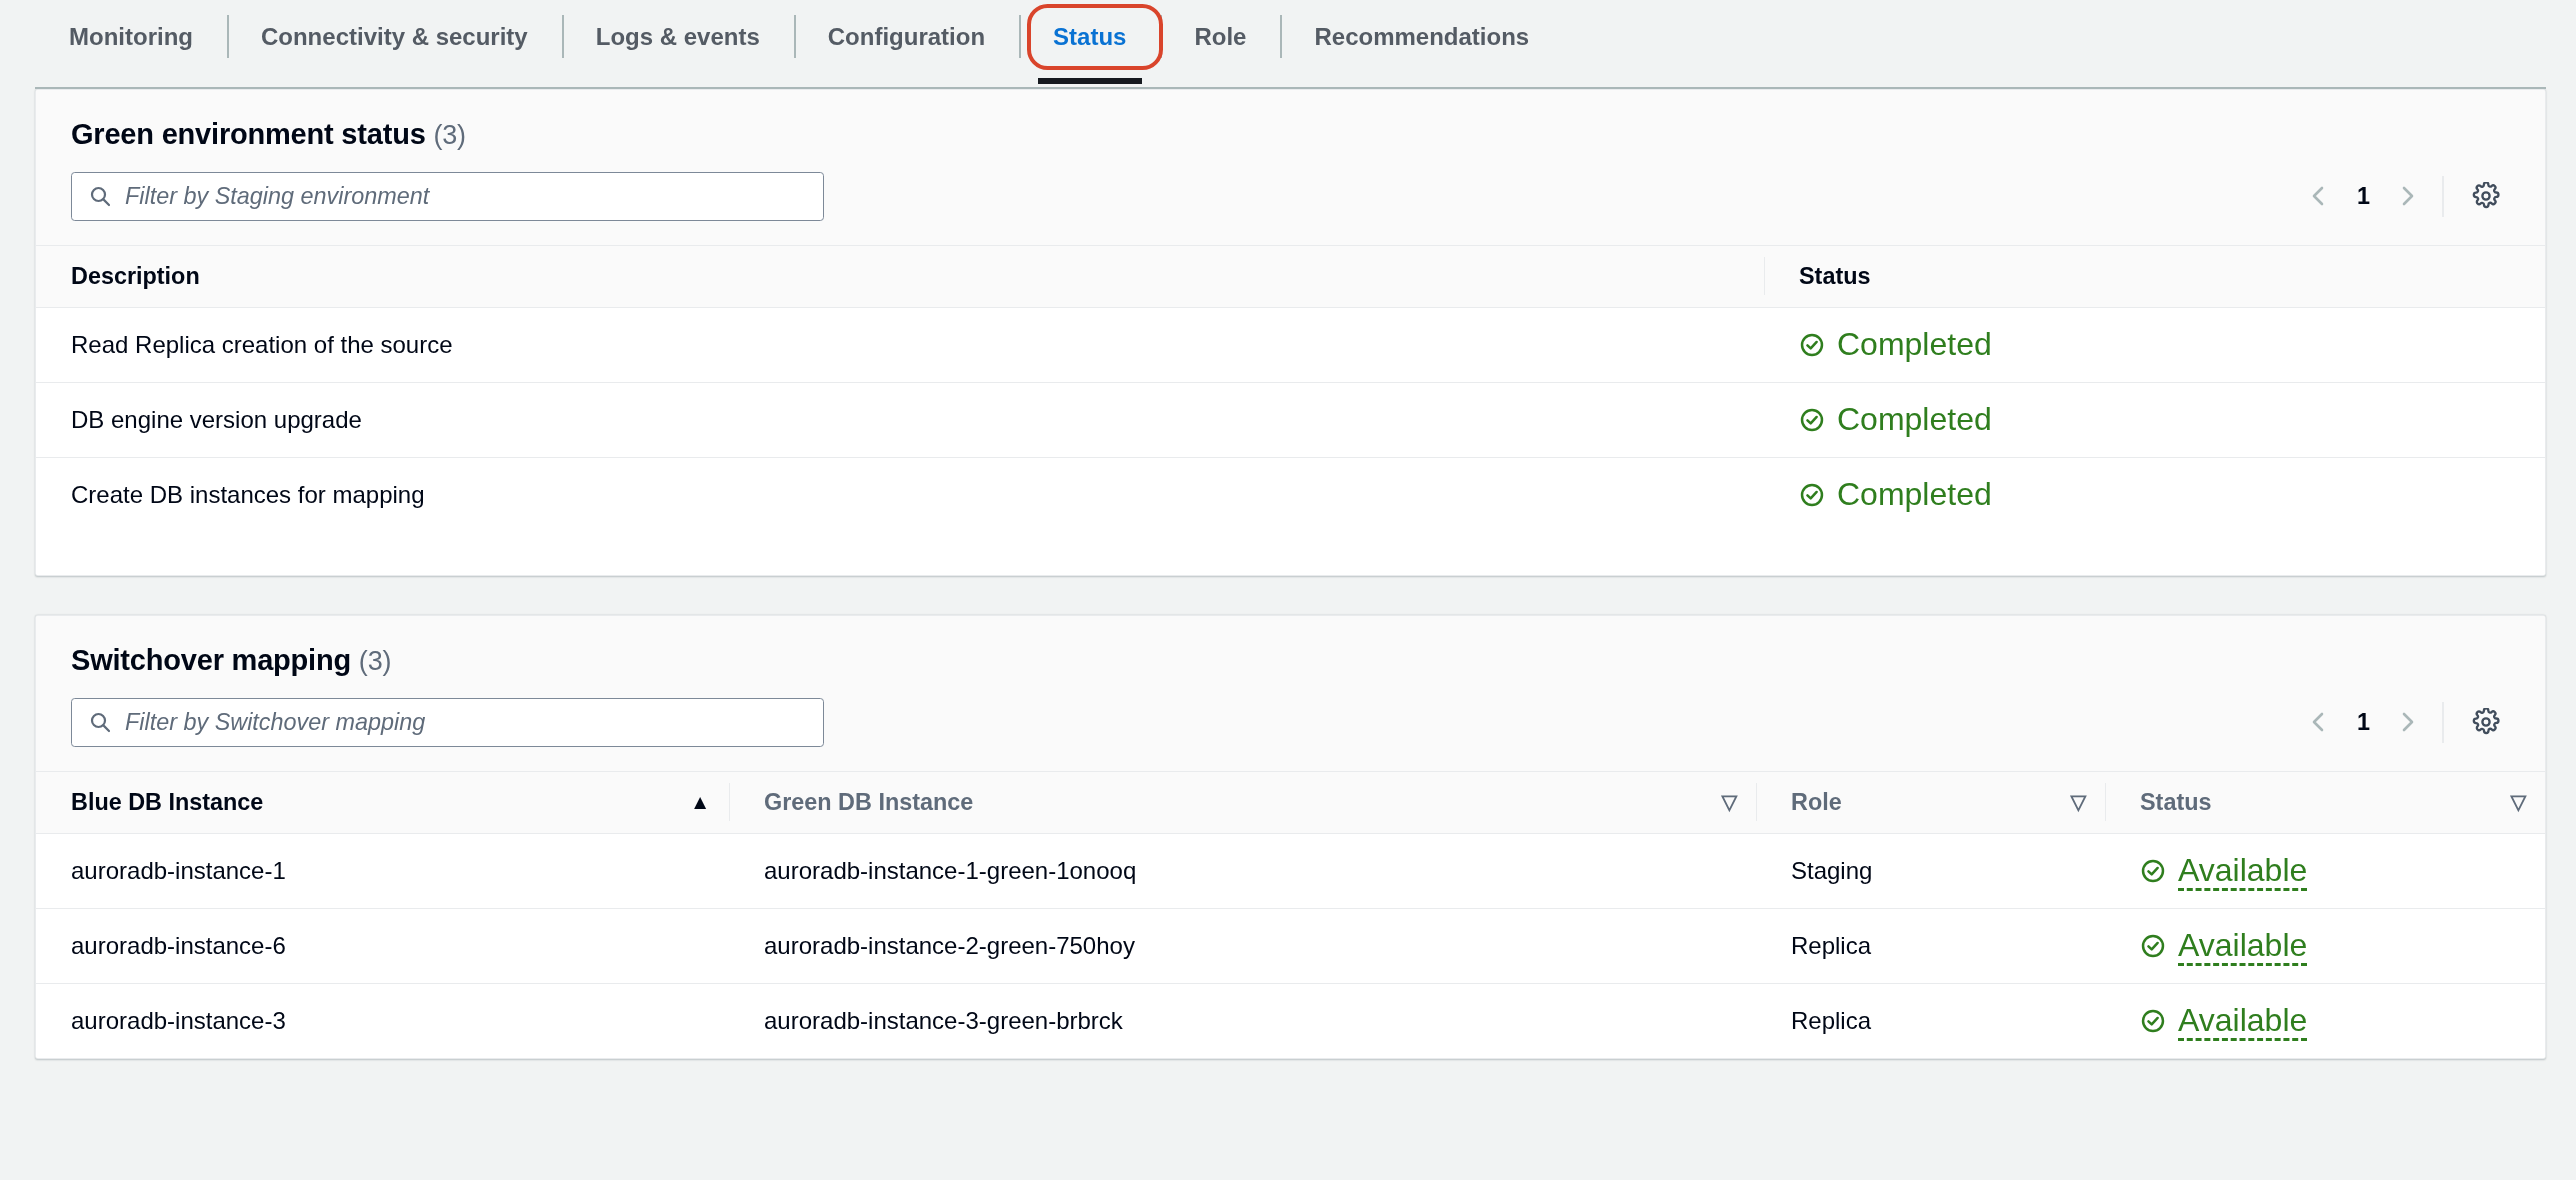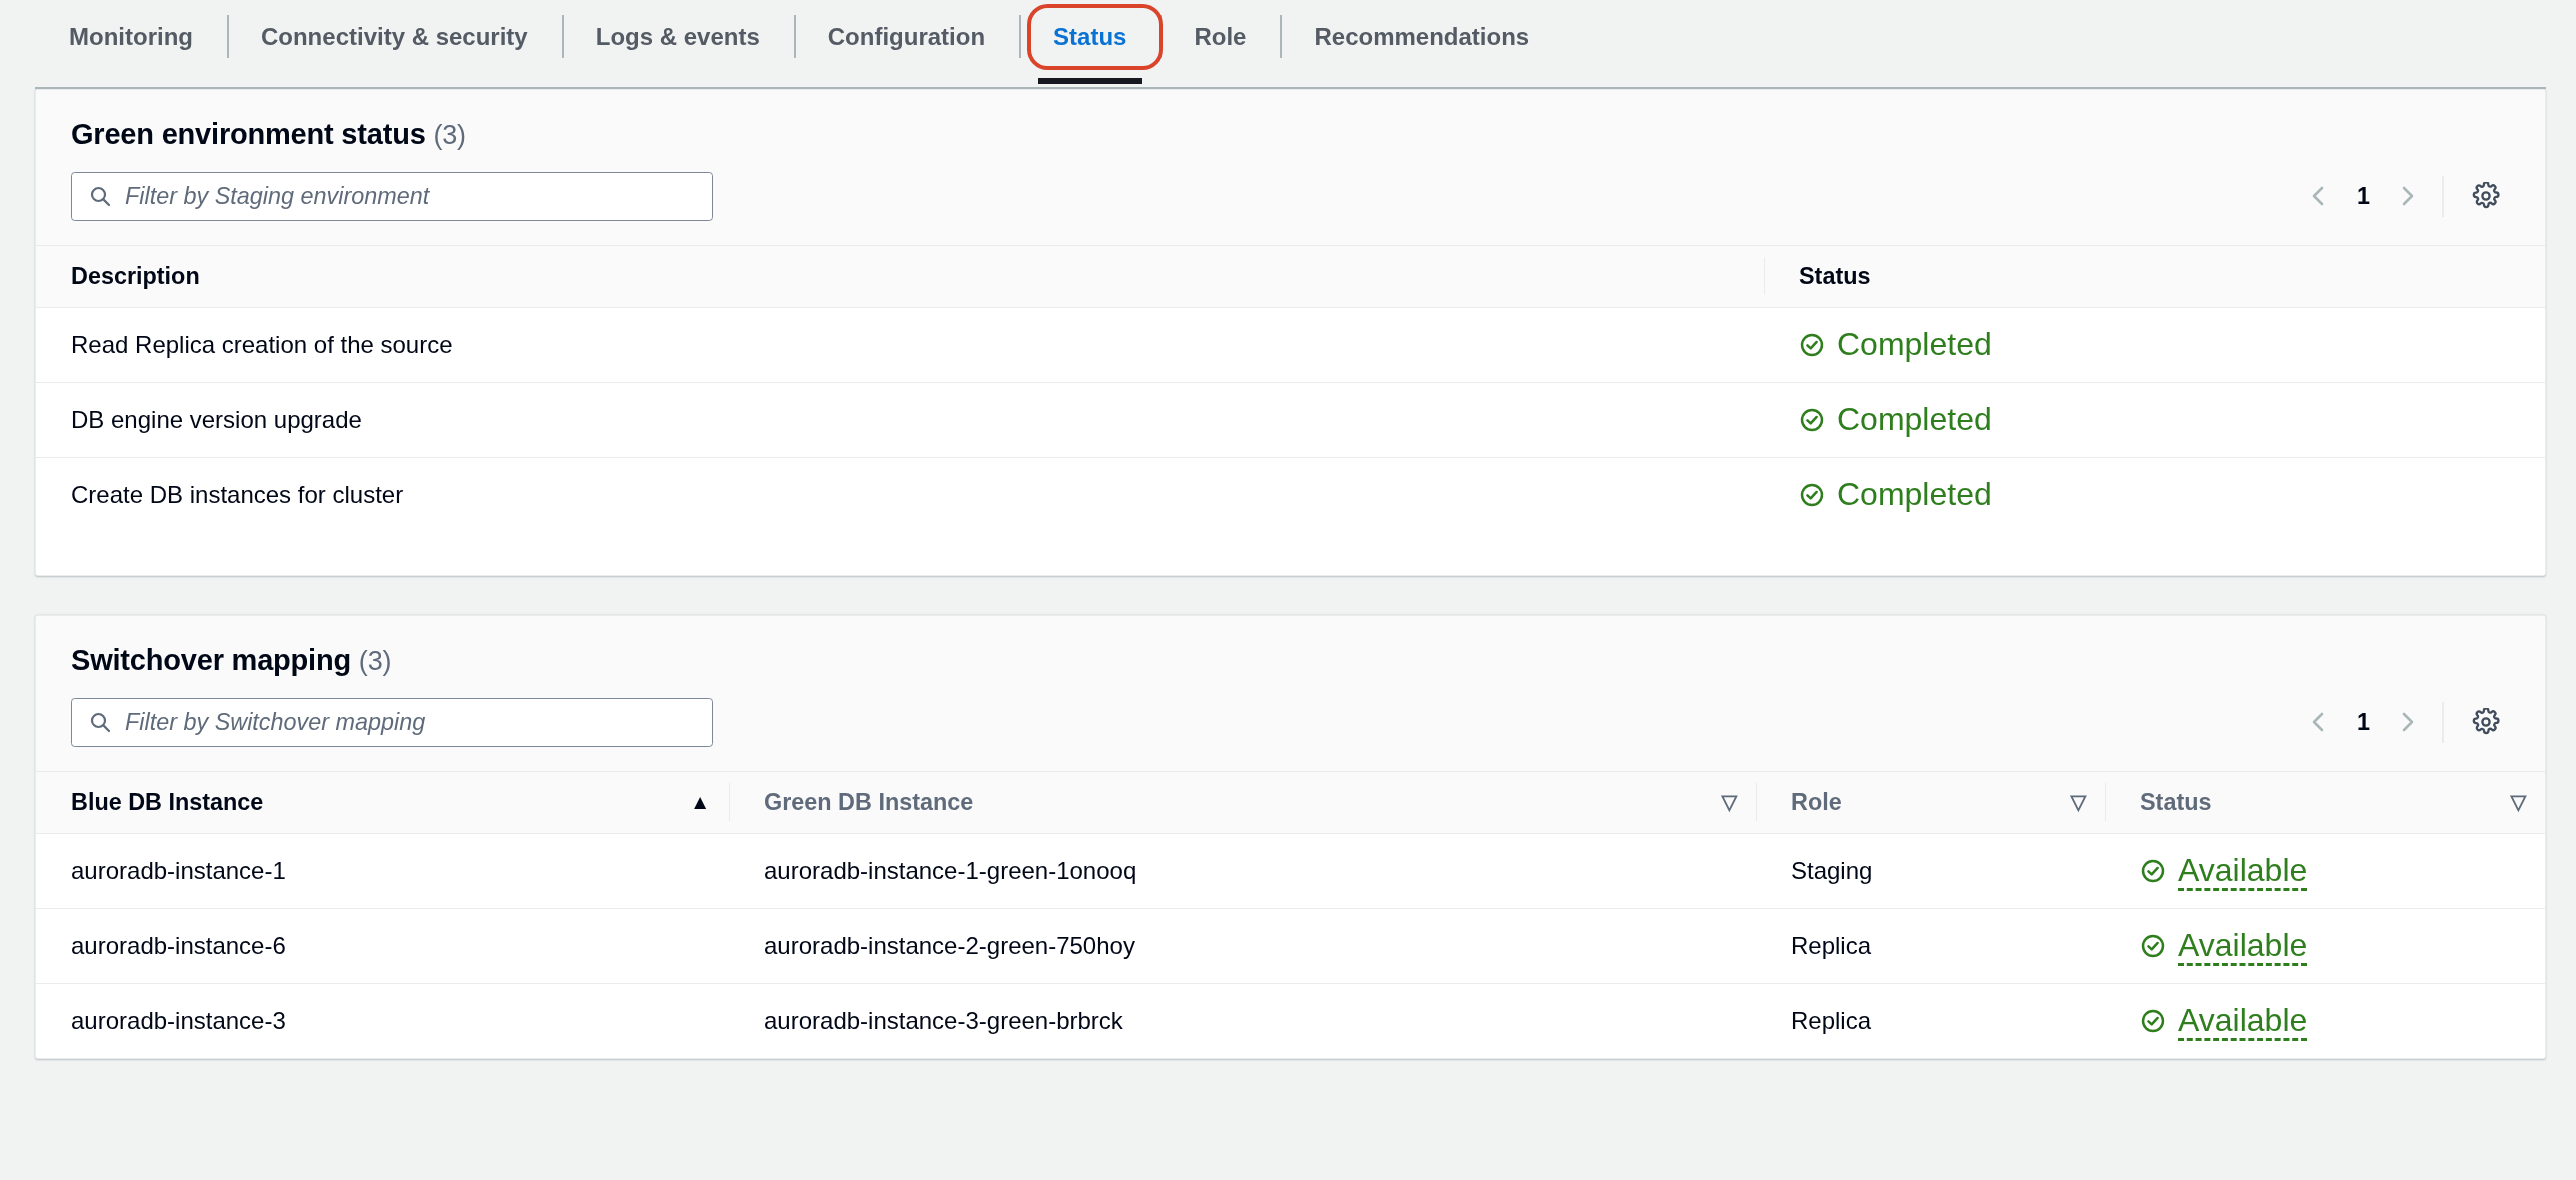--- a/index.html
+++ b/index.html
@@ -105,21 +105,21 @@
 
   
   .toolbar {
     display: flex;
     align-items: center;
     padding: 20.5px 35px 24px 35px;
     background: #fafafa;
   }
   .filter-box {
     position: relative;
-    width: 642px;
+    width: 753px;
     height: 49px;
     border: 0.9px solid #7d8998;
     border-radius: 3.7px;
     background: #ffffff;
     display: flex;
     align-items: center;
     box-sizing: border-box;
   }
   .filter-icon {
     margin: 0 13px 0 16px;
@@ -371,21 +371,21 @@
                 <svg width="26" height="26" viewBox="0 0 24 24" fill="none" stroke="#2f7e1e" stroke-width="2.3" stroke-linecap="round" stroke-linejoin="round">
                   <circle cx="12" cy="12" r="9.2"></circle>
                   <polyline points="7.8,12.3 10.8,15.2 16.3,9.2"></polyline>
                 </svg>
               </span>
               <span class="status-text">Completed</span>
             </span>
           </td>
         </tr>
         <tr>
-          <td>Create DB instances for cluster</td>
+          <td>Create DB instances for mapping</td>
           <td>
             <span class="status-cell">
               <span style="display:flex;flex:0 0 auto;">
                 <svg width="26" height="26" viewBox="0 0 24 24" fill="none" stroke="#2f7e1e" stroke-width="2.3" stroke-linecap="round" stroke-linejoin="round">
                   <circle cx="12" cy="12" r="9.2"></circle>
                   <polyline points="7.8,12.3 10.8,15.2 16.3,9.2"></polyline>
                 </svg>
               </span>
               <span class="status-text">Completed</span>
             </span>

